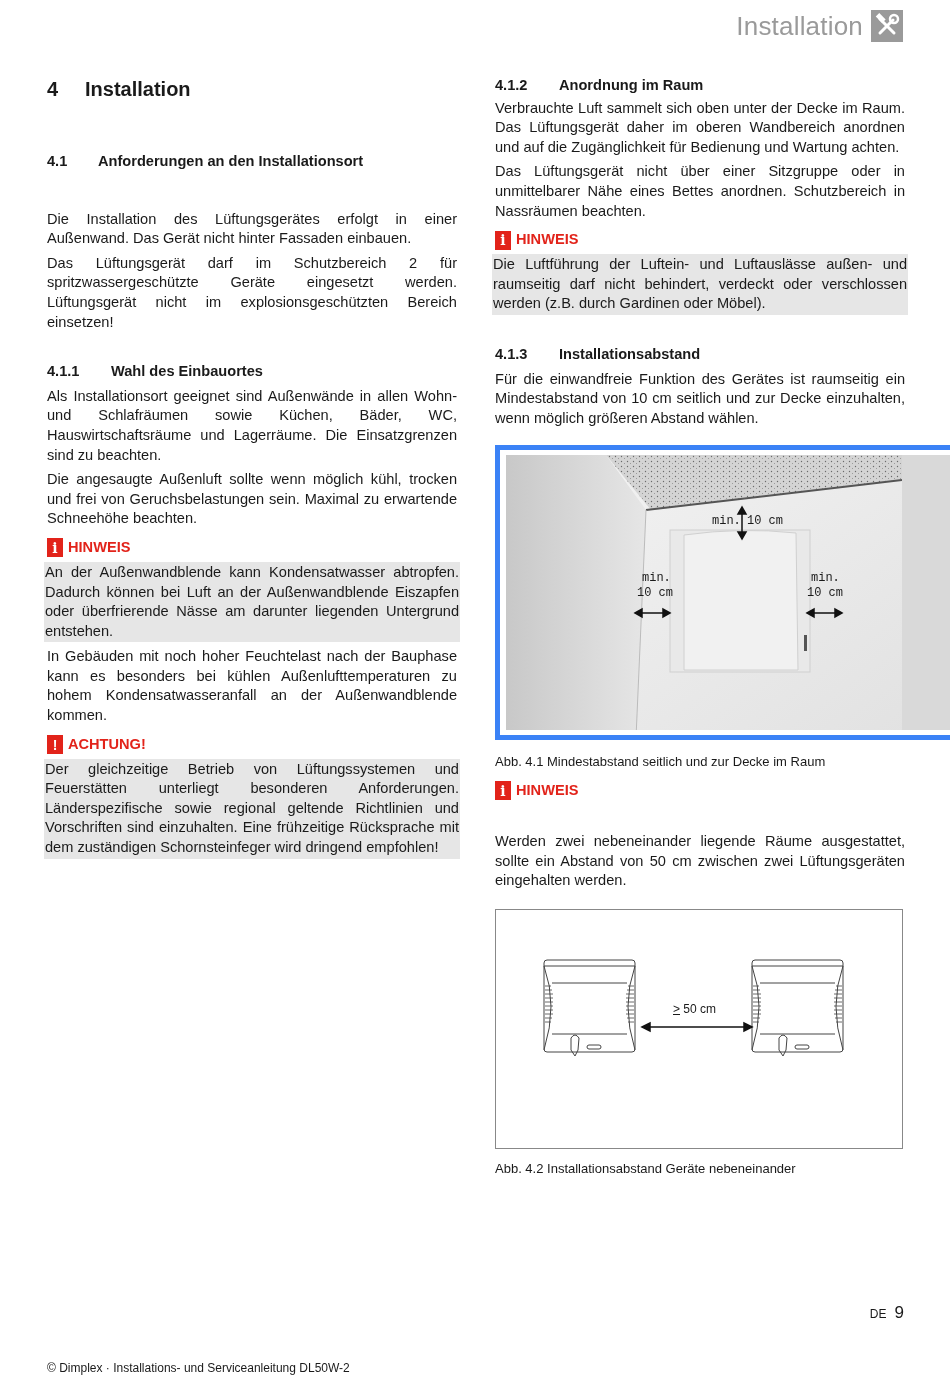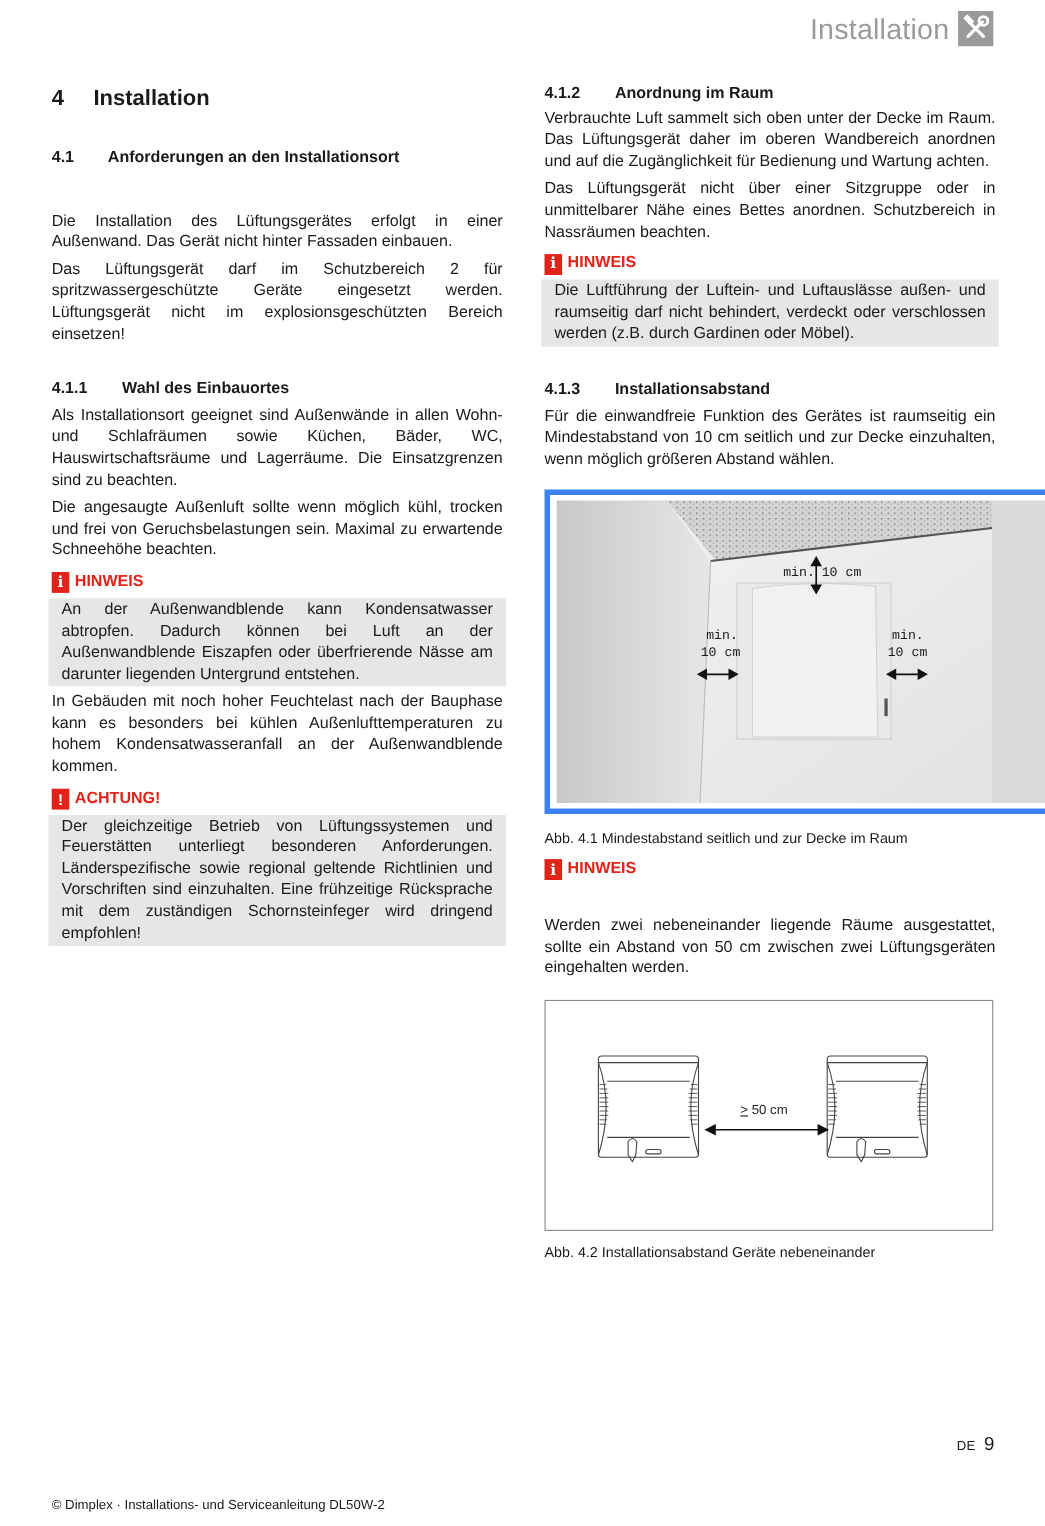--- a/index.html
+++ b/index.html
@@ -17,26 +17,26 @@
   .h1 .num { width: 38px; }
   .h2 { font-size: 14.6px; font-weight: bold; display: flex; margin: 0; }
   .h2 .num { width: 51px; }
   .h3 { font-size: 14.6px; font-weight: bold; display: flex; margin: 0; }
   .h3 .num { width: 64px; }
 
   p { margin: 0; text-align: justify; }
 
   .notice-head { display: flex; align-items: center; color: #e2231a; font-weight: bold; font-size: 14.6px; height: 22px; }
   .notice-head .badge { width: 16px; height: 19px; background: #e2231a; color: #fff; font-family: "DejaVu Serif", serif; font-weight: bold; font-size: 14px; display: flex; align-items: center; justify-content: center; margin-right: 5px; line-height: 1; }
-  .notice-box { background: #e6e6e6; padding: 1px 12px; margin-left: -3px; margin-right: -3px; text-align: justify; }
+  .notice-box { background: #e6e6e6; padding: 1px 1px; margin-left: -3px; margin-right: -3px; text-align: justify; }
 
   .figure-photo { width: 472px; height: 295px; border: 5px solid #3b82f6; box-sizing: border-box; padding: 5px 6px; font-family: Liberation Mono, monospace; }
   .photo { position: relative; width: 100%; height: 100%; background: #d9d9d9; overflow: hidden; }
   .caption { font-size: 13px; margin-top: 12px; }
-  .figure-drawing { width: 408px; height: 210px; border: 1px solid #888; box-sizing: border-box; position: relative; }
+  .figure-drawing { width: 408px; height: 240px; border: 1px solid #888; box-sizing: border-box; position: relative; }
 
   .footer-left { position: absolute; left: 47px; top: 1361px; font-size: 12px; }
   .footer-right { position: absolute; right: 46px; top: 1303px; display: flex; align-items: baseline; }
   .footer-right .lang { font-size: 12px; margin-right: 8px; }
   .footer-right .pnum { font-size: 17px; }
 </style>
 </head>
 <body>
 
 <div class="page-header">
@@ -51,21 +51,21 @@
       <circle cx="20" cy="6" r="4" fill="none" stroke="#fff" stroke-width="2.5"></circle>
     </svg>
   </span>
 </div>
 
 <div class="col col-left">
   <div class="h1">
     <span class="num">4</span>
     <span>Installation</span>
   </div>
-  <div class="h2" style="margin-top:32px;">
+  <div class="h2" style="margin-top:50px;">
     <span class="num">4.1</span>
     <span>Anforderungen an den Installationsort</span>
   </div>
   <p style="margin-top:38px;">Die Installation des Lüftungsgerätes erfolgt in einer Außenwand. Das Gerät nicht hinter Fassaden einbauen.</p>
   <p style="margin-top:5px;">Das Lüftungsgerät darf im Schutzbereich 2 für spritzwassergeschützte Geräte eingesetzt werden. Lüftungsgerät nicht im explosionsgeschützten Bereich einsetzen!</p>
 
   <div class="h3" style="margin-top:30px;">
     <span class="num">4.1.1</span>
     <span>Wahl des Einbauortes</span>
   </div>

